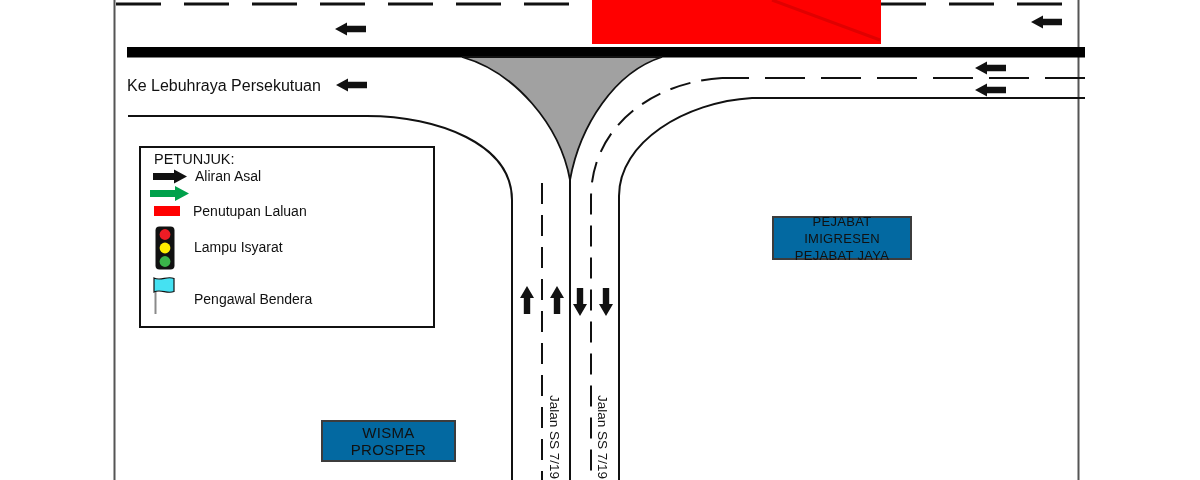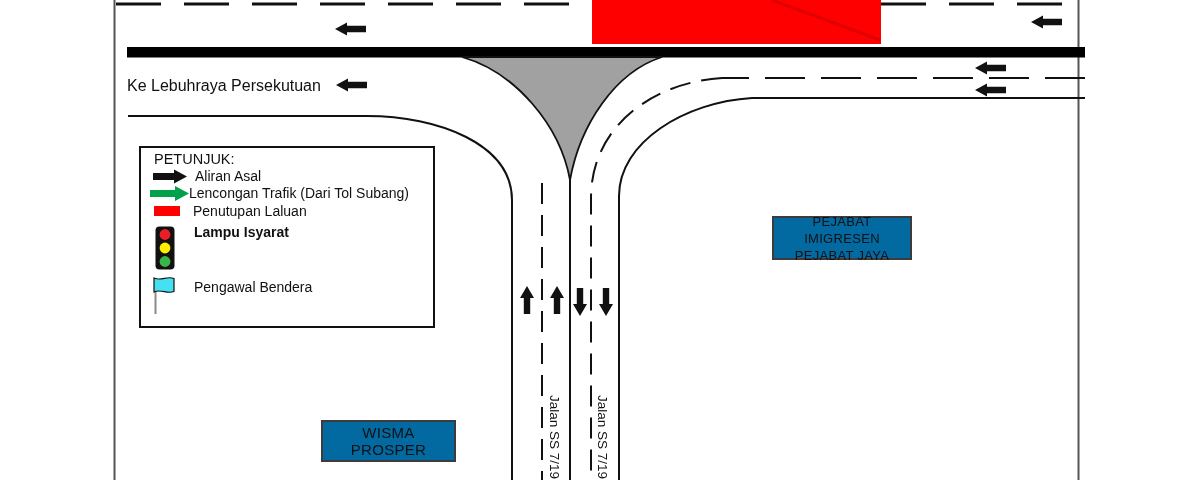--- a/index.html
+++ b/index.html
@@ -87,35 +87,34 @@
     <div class="legend-title">PETUNJUK:</div>
 
     <svg class="leg-icon" style="left:10px;top:20px;" width="38" height="17">
       <polygon points="2,5 23,5 23,1.5 36,8.5 23,15.5 23,12 2,12" fill="#111"></polygon>
     </svg>
     <div class="leg-label" style="left:54px;top:20px;">Aliran Asal</div>
 
     <svg class="leg-icon" style="left:8px;top:37px;" width="42" height="17">
       <polygon points="1,5 26,5 26,1 40,8.5 26,16 26,12 1,12" fill="#00a14b"></polygon>
     </svg>
-    <div class="leg-label" style="left:48px;top:37px;">Lencongan Trafik (Dari Tol Subang)</div>
 
     <svg class="swatch" width="26" height="10">
       <rect x="0" y="0" width="26" height="10" fill="#ff0000"></rect>
     </svg>
     <div class="leg-label" style="left:52px;top:55px;">Penutupan Laluan</div>
 
     <svg class="leg-icon" style="left:14px;top:78px;" width="20" height="44">
       <rect x="0.5" y="0.5" width="19" height="43" rx="4" fill="#111"></rect>
       <circle cx="10" cy="8.5" r="5.4" fill="#ee1c25"></circle>
       <circle cx="10" cy="22" r="5.4" fill="#ffee00"></circle>
       <circle cx="10" cy="35.5" r="5.4" fill="#3ab54a"></circle>
     </svg>
-    <div class="leg-label" style="left:53px;top:76px;font-weight:bold;">Lampu Isyarat</div>
+    <div class="leg-label" style="left:53px;top:91px;">Lampu Isyarat</div>
 
     <svg class="leg-icon" style="left:12px;top:128px;" width="24" height="40">
       <line x1="2.5" y1="3" x2="2.5" y2="38" stroke="#8a8a8a" stroke-width="2"></line>
       <path d="M1,2 C8,5.5 14,-0.5 21,2.5 V15.5 C14,18.5 8,12.5 1,16 Z" stroke="#111" stroke-width="1.2" fill="#45e1f2"></path>
     </svg>
-    <div class="leg-label" style="left:53px;top:131px;">Pengawal Bendera</div>
+    <div class="leg-label" style="left:53px;top:143px;">Pengawal Bendera</div>
   </div>
 
 </div>
 
 </body></html>

